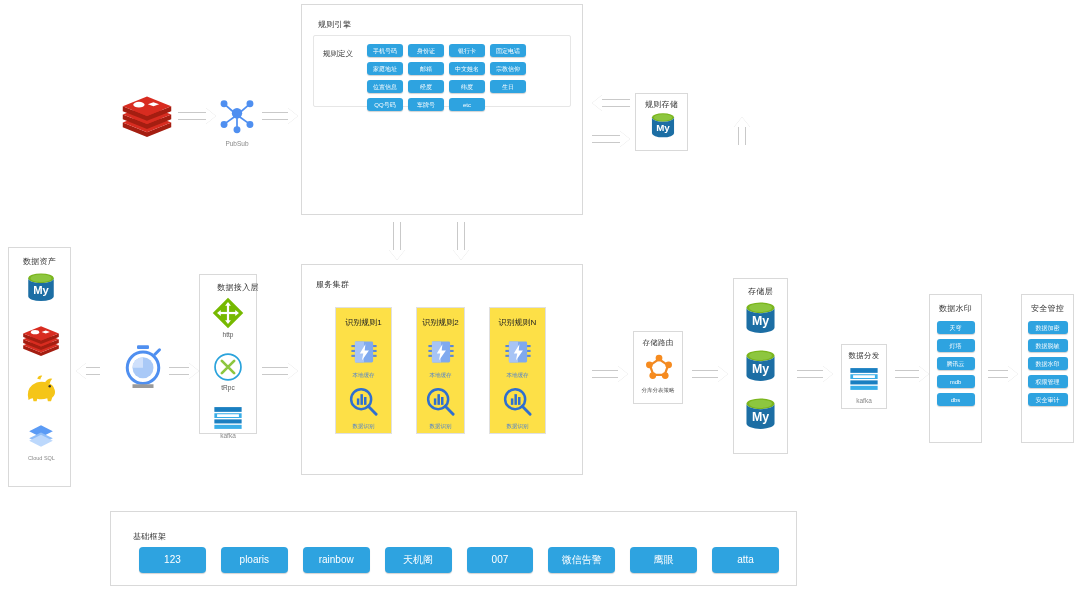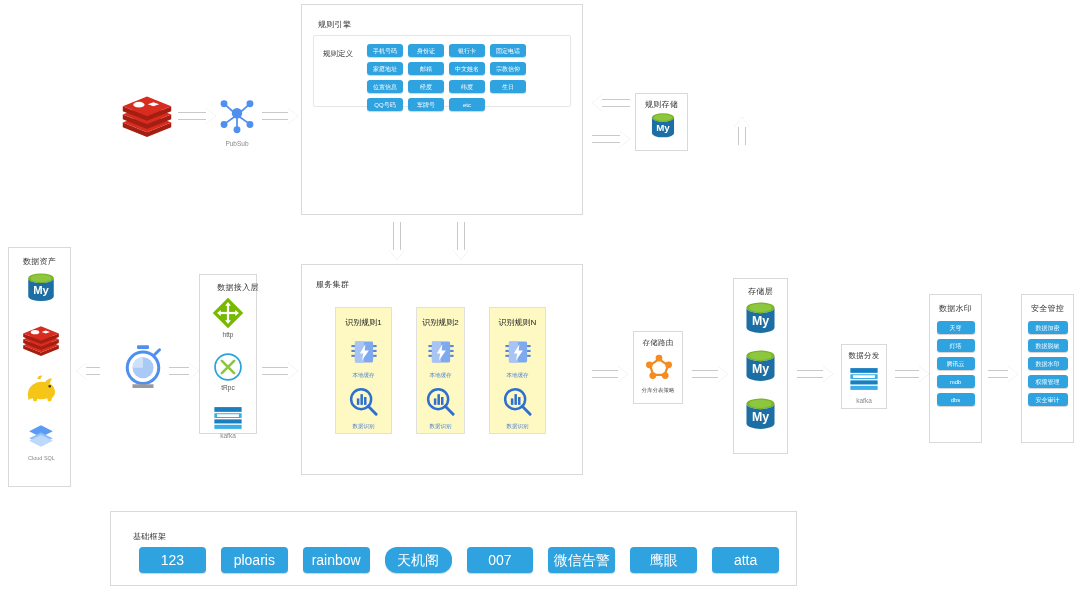--- a/index.html
+++ b/index.html
@@ -31,21 +31,21 @@
     border-radius: 3px;
     font-size: 6.5px;
     display: flex;
     align-items: center;
     justify-content: center;
     text-align: center;
     line-height: 1;
     box-shadow: 0 1px 1px rgba(0,0,0,.18);
     white-space: nowrap;
   }
-  .chip.lg { font-size: 14px; border-radius: 4px; }
+  .chip.lg { font-size: 10px; border-radius: 4px; }
   .chip.sm { font-size: 6px; }
 
   
   .arrow {
     position: absolute;
     display: flex;
     align-items: center;
   }
   .arrow .shaft {
     background: #ffffff;
@@ -87,21 +87,21 @@
     position: absolute;
     border: 1px solid #e6e6e6;
     background: #fff;
     border-radius: 2px;
   }
   .sub-label { font-size: 7.5px; color: #333; }
 
   .svc-card {
     position: absolute;
     border: 1px solid #e0e0e0;
-    background: #fef9c3;
+    background: #fde047;
     display: flex; flex-direction: column; align-items: center;
   }
   .svc-card-title { font-size: 8px; color: #222; margin-top: 9px; }
 
   .stack-list { display: flex; flex-direction: column; align-items: center; gap: 5px; }
 </style>
 </head>
 <body>
 
 <div id="canvas">
@@ -510,21 +510,21 @@
         <div class="chip sm" style="width:40px;height:13px;">安全审计</div>
       </div>
   </div>
 
   <div class="panel" style="left:110px; top:511px; width:687px; height:75px;">
     <div class="panel-title left" style="position:absolute; left:22px; top:19px; font-size:8px;">基础框架</div>
     <div id="infraChips" style="position:absolute; left:28px; top:35px; width:640px; display:flex; gap:15px;">
         <div class="chip lg" style="width:71px;height:26px;">123</div>
         <div class="chip lg" style="width:71px;height:26px;">ploaris</div>
         <div class="chip lg" style="width:71px;height:26px;">rainbow</div>
-        <div class="chip lg" style="width:71px;height:26px;border-radius:12px;">天机阁</div>
+        <div class="chip lg" style="width:71px;height:26px;">天机阁</div>
         <div class="chip lg" style="width:71px;height:26px;">007</div>
         <div class="chip lg" style="width:71px;height:26px;">微信告警</div>
         <div class="chip lg" style="width:71px;height:26px;">鹰眼</div>
         <div class="chip lg" style="width:71px;height:26px;">atta</div>
       </div>
   </div>
 
 </div>
 
 </body></html>

